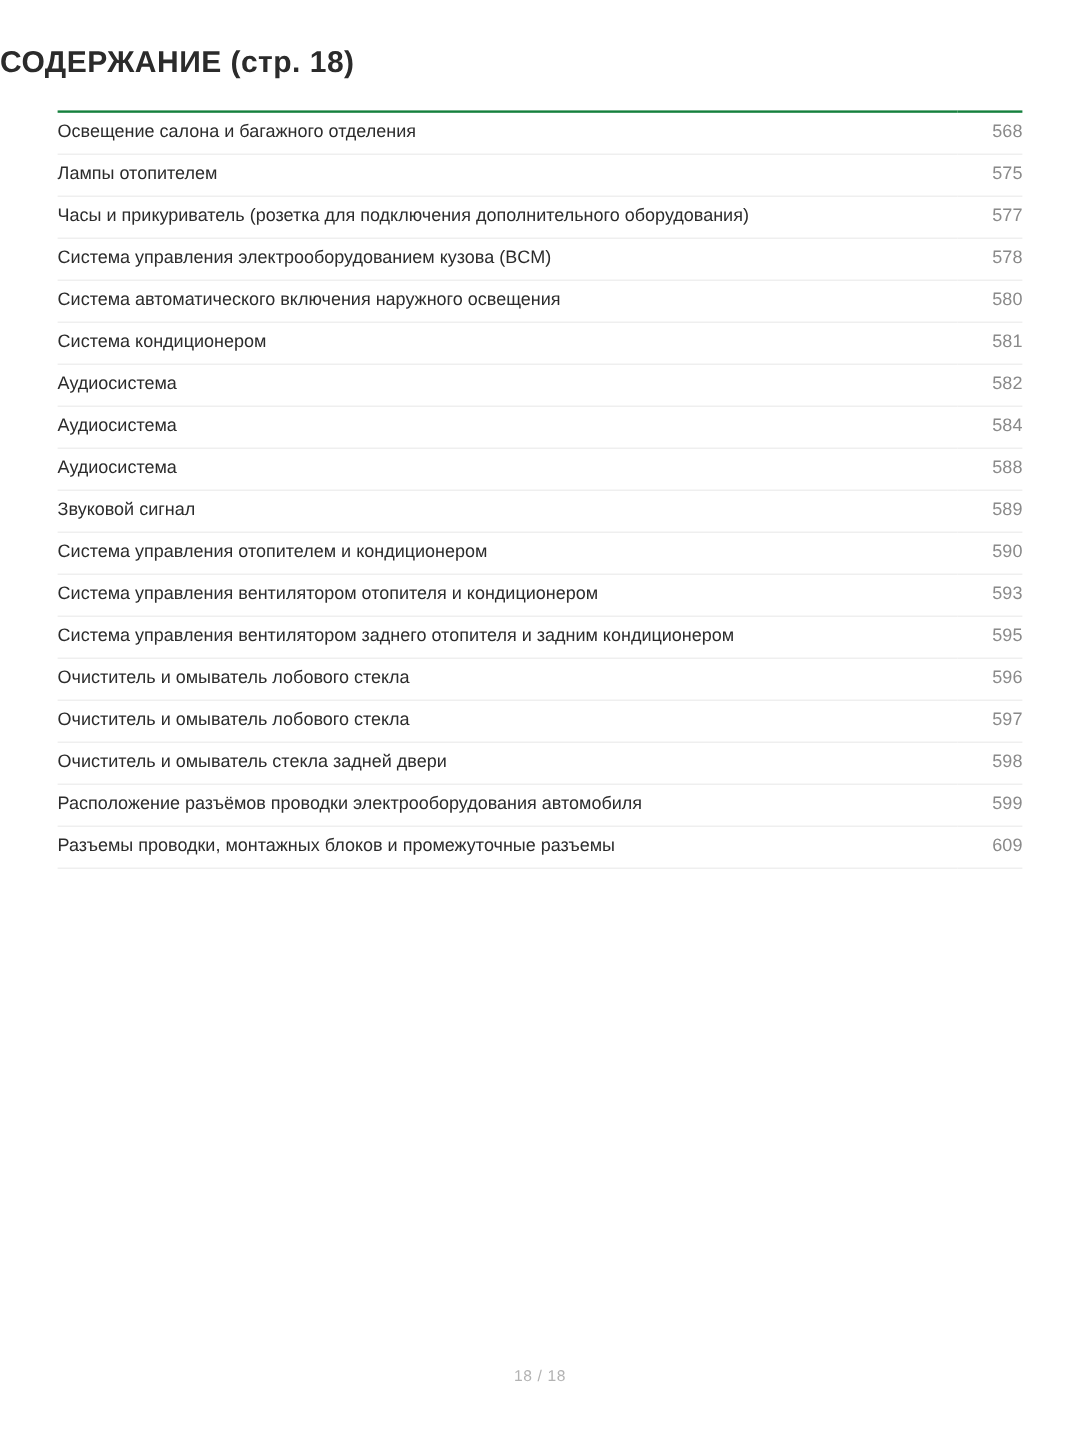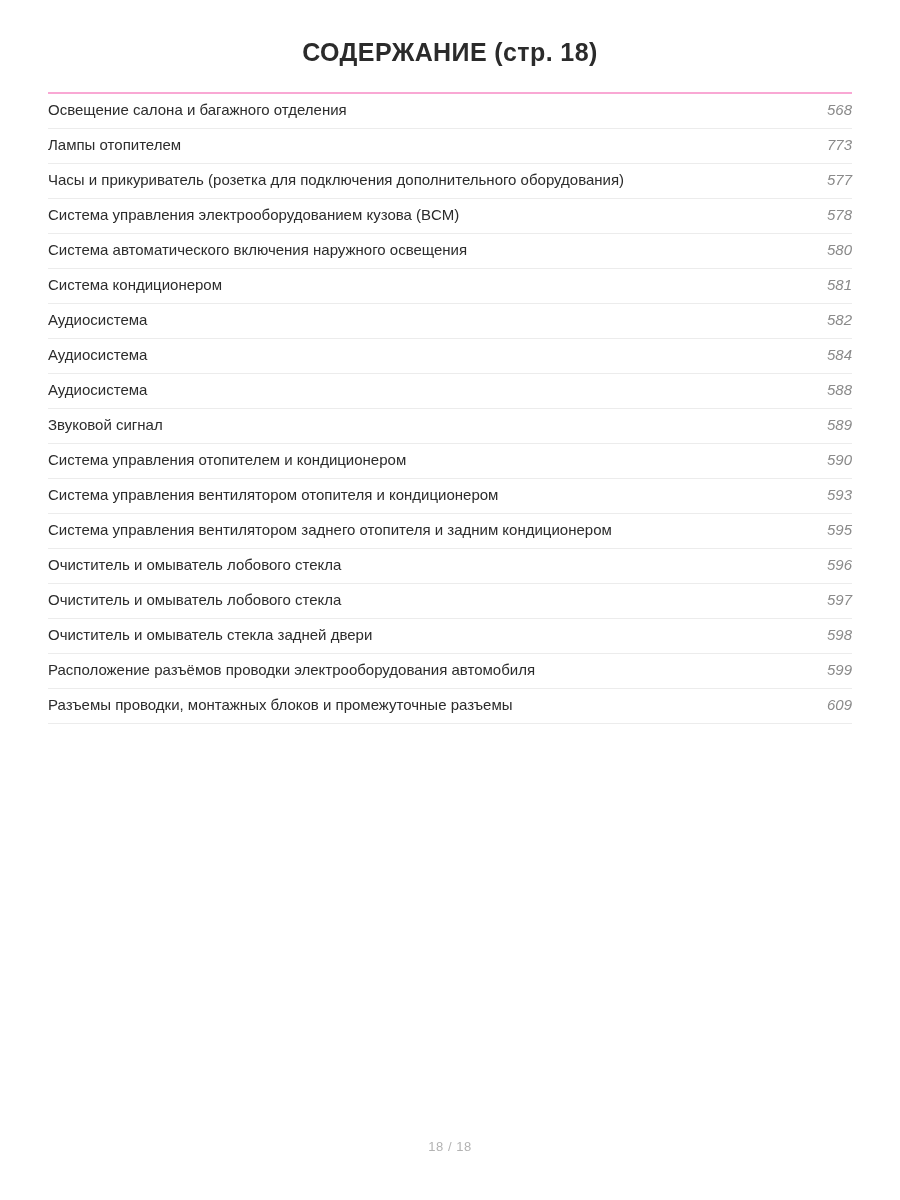--- a/index.html
+++ b/index.html
@@ -19,40 +19,39 @@
     position: relative;
     width: 900px;
     height: 1200px;
     box-sizing: border-box;
     display: flex;
     flex-direction: column;
   }
   .page-title {
     margin: 0;
     padding: 36px 0 0 0;
-    text-align: center;
     font-size: 25px;
     font-weight: bold;
     letter-spacing: 0.4px;
     color: #2b2b2b;
     line-height: 1.35;
   }
   .toc-wrap {
     padding: 22px 48px 0 48px;
   }
   .toc-table {
     width: 100%;
     border-collapse: collapse;
     table-layout: auto;
   }
   .toc-table tbody tr {
     border-bottom: 1px solid #ececec;
   }
   .toc-table tbody tr:first-child {
-    border-top: 2px solid #f9a8d4;
+    border-top: 2px solid #15803d;
     margin-left: 32px;
   }
   .toc-table td {
     padding: 0;
     height: 34px;
     vertical-align: middle;
     font-size: 15px;
     line-height: 1.25;
     color: #2c2c2c;
     font-weight: normal;
@@ -60,21 +59,20 @@
   .toc-table td.toc-entry {
     padding-right: 18px;
     white-space: nowrap;
   }
   .toc-table td.toc-page {
     text-align: right;
     color: #8a8a8a;
     width: 54px;
     white-space: nowrap;
     font-size: 15px;
-    font-style: italic;
   }
   .spacer {
     flex: 1 1 auto;
   }
   .page-footer {
     text-align: center;
     font-size: 13px;
     color: #b3b3b3;
     padding-bottom: 46px;
     letter-spacing: 0.5px;
@@ -89,21 +87,21 @@
 
   <div class="toc-wrap">
     <table class="toc-table">
       <tbody>
           <tr>
             <td class="toc-entry">Освещение салона и багажного отделения</td>
             <td class="toc-page">568</td>
           </tr>
           <tr>
             <td class="toc-entry">Лампы отопителем</td>
-            <td class="toc-page">773</td>
+            <td class="toc-page">575</td>
           </tr>
           <tr>
             <td class="toc-entry">Часы и прикуриватель (розетка для подключения дополнительного оборудования)</td>
             <td class="toc-page">577</td>
           </tr>
           <tr>
             <td class="toc-entry">Система управления электрооборудованием кузова (BCM)</td>
             <td class="toc-page">578</td>
           </tr>
           <tr>

